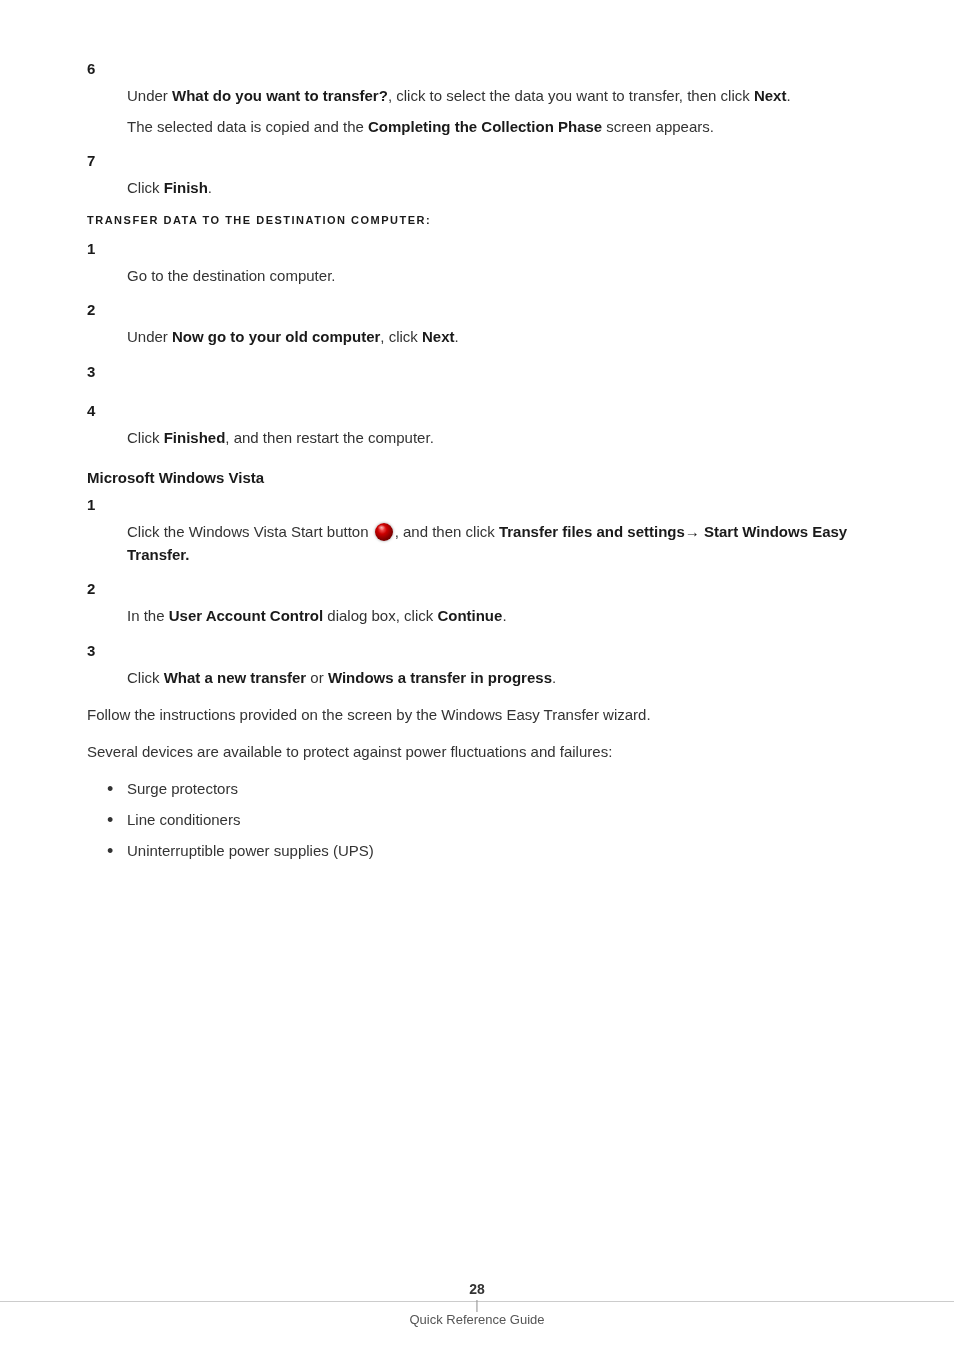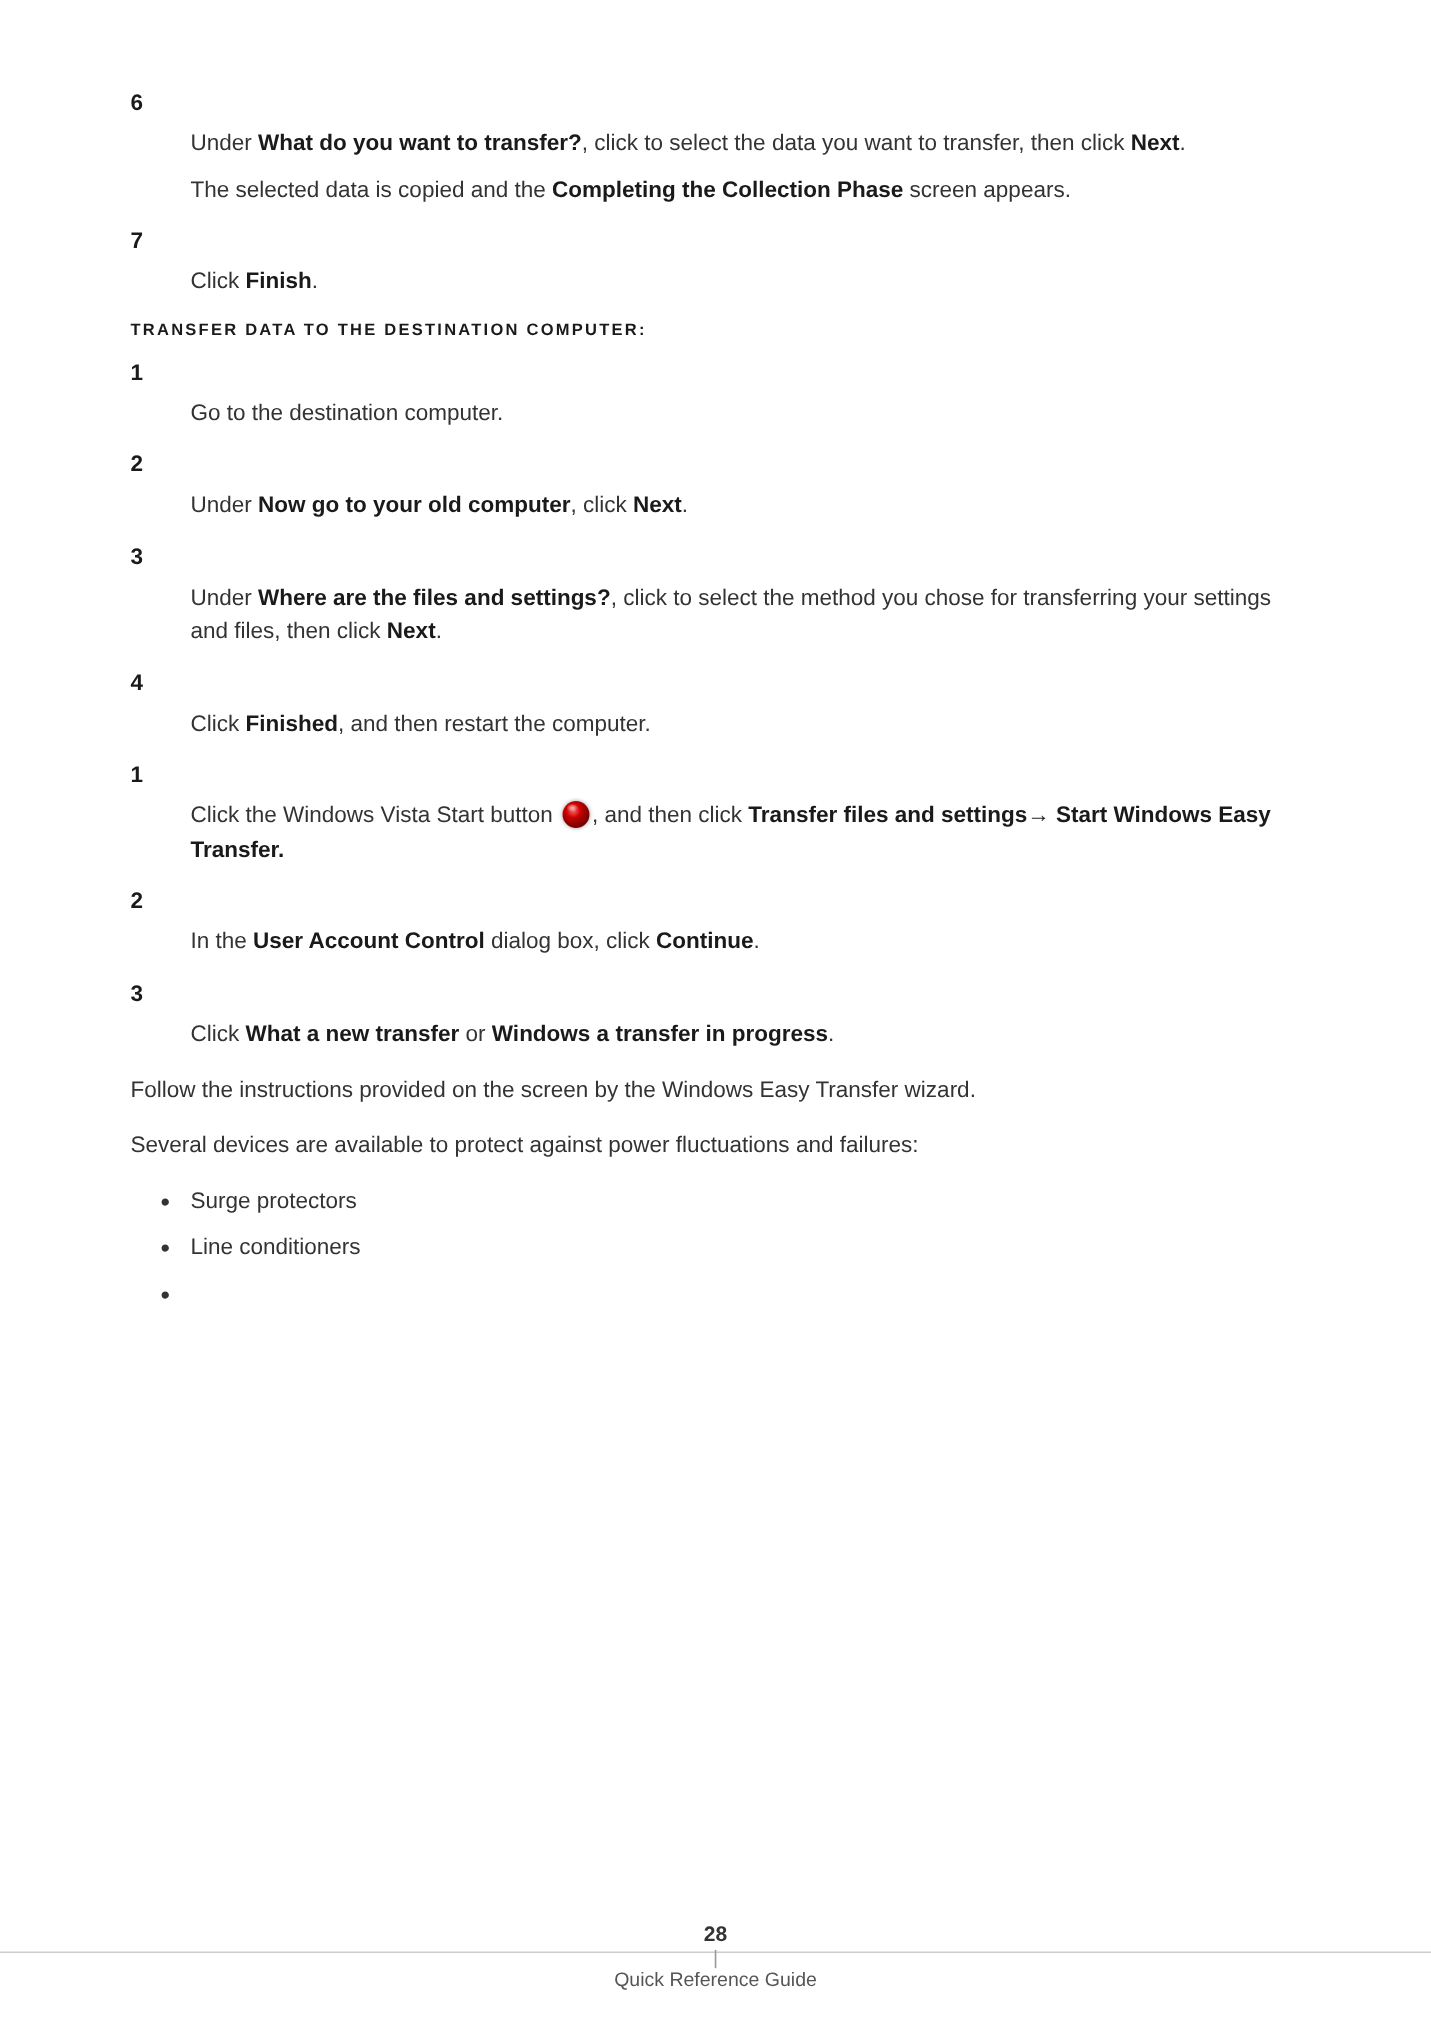--- a/index.html
+++ b/index.html
@@ -212,31 +212,31 @@
     <div class="numbered-item">
       <div class="item-number">2</div>
       <div class="item-content">
         Under <b>Now go to your old computer</b>, click <b>Next</b>.
       </div>
     </div>
 
     <div class="numbered-item">
       <div class="item-number">3</div>
       <div class="item-content">
-        <span>Under <b>Where are the files and settings?</b>, click to select the method you chose for transferring your settings and files, then click <b>Next</b>.</span>
       </div>
     </div>
 
     <div class="numbered-item">
       <div class="item-number">4</div>
       <div class="item-content">
         Click <b>Finished</b>, and then restart the computer.
       </div>
     </div>
 
+    <div class="section-heading-bold">Microsoft Windows Vista</div>
 
     <div class="numbered-item">
       <div class="item-number">1</div>
       <div class="item-content">
         Click the Windows Vista Start button <span class="vista-icon"></span>, and then click <b>Transfer files and settings<span>→</span> Start Windows Easy Transfer.</b>
       </div>
     </div>
 
     <div class="numbered-item">
       <div class="item-number">2</div>
@@ -261,20 +261,21 @@
       <li>
         <span class="bullet-dot">•</span>
         <span>Surge protectors</span>
       </li>
       <li>
         <span class="bullet-dot">•</span>
         <span>Line conditioners</span>
       </li>
       <li>
         <span class="bullet-dot">•</span>
+        <span>Uninterruptible power supplies (UPS)</span>
       </li>
     </ul>
 
   </div>
 
   <div class="footer-divider"></div>
   <div class="footer">
     <span class="footer-page-num">28</span>
     <span class="footer-separator">|</span>
     <span class="footer-guide-text">Quick Reference Guide</span>

